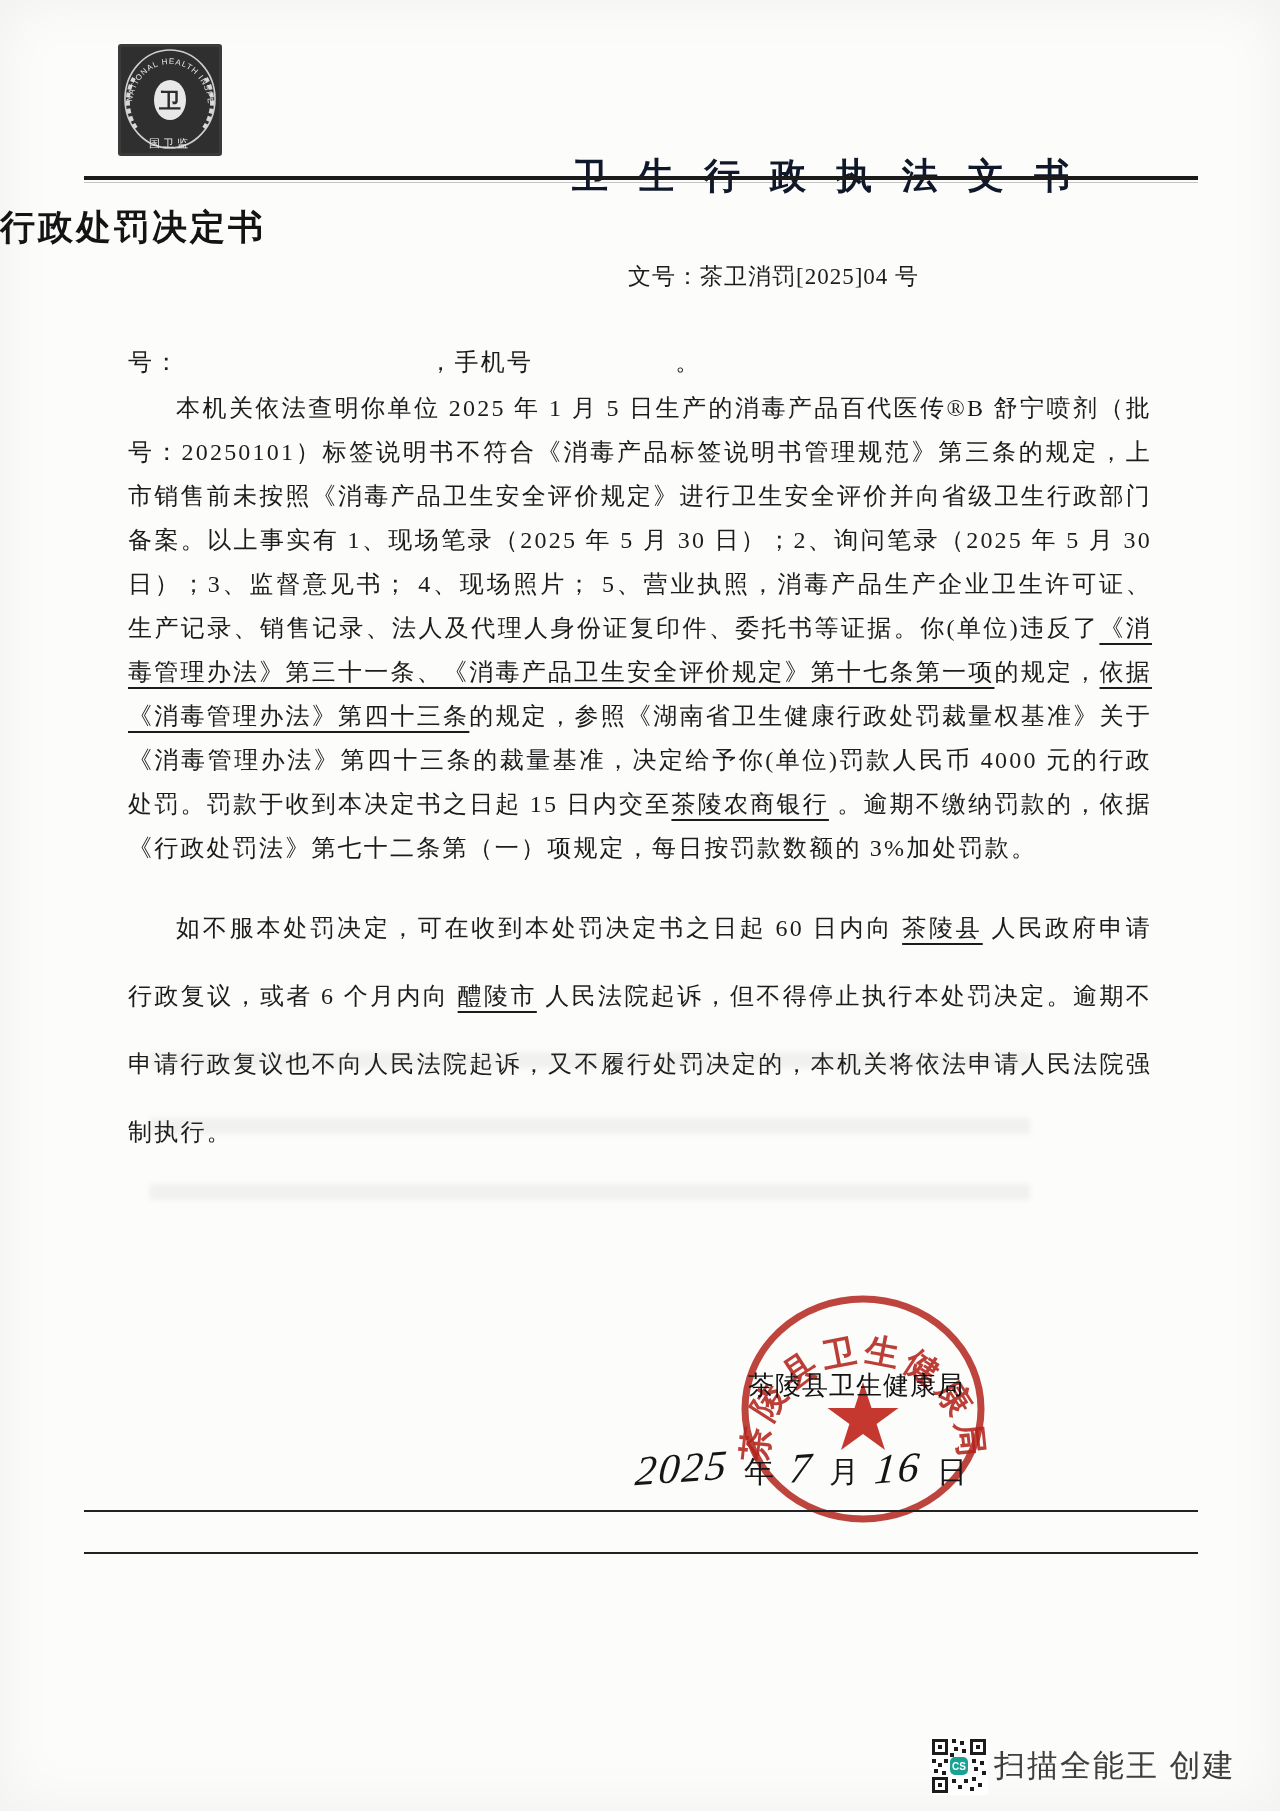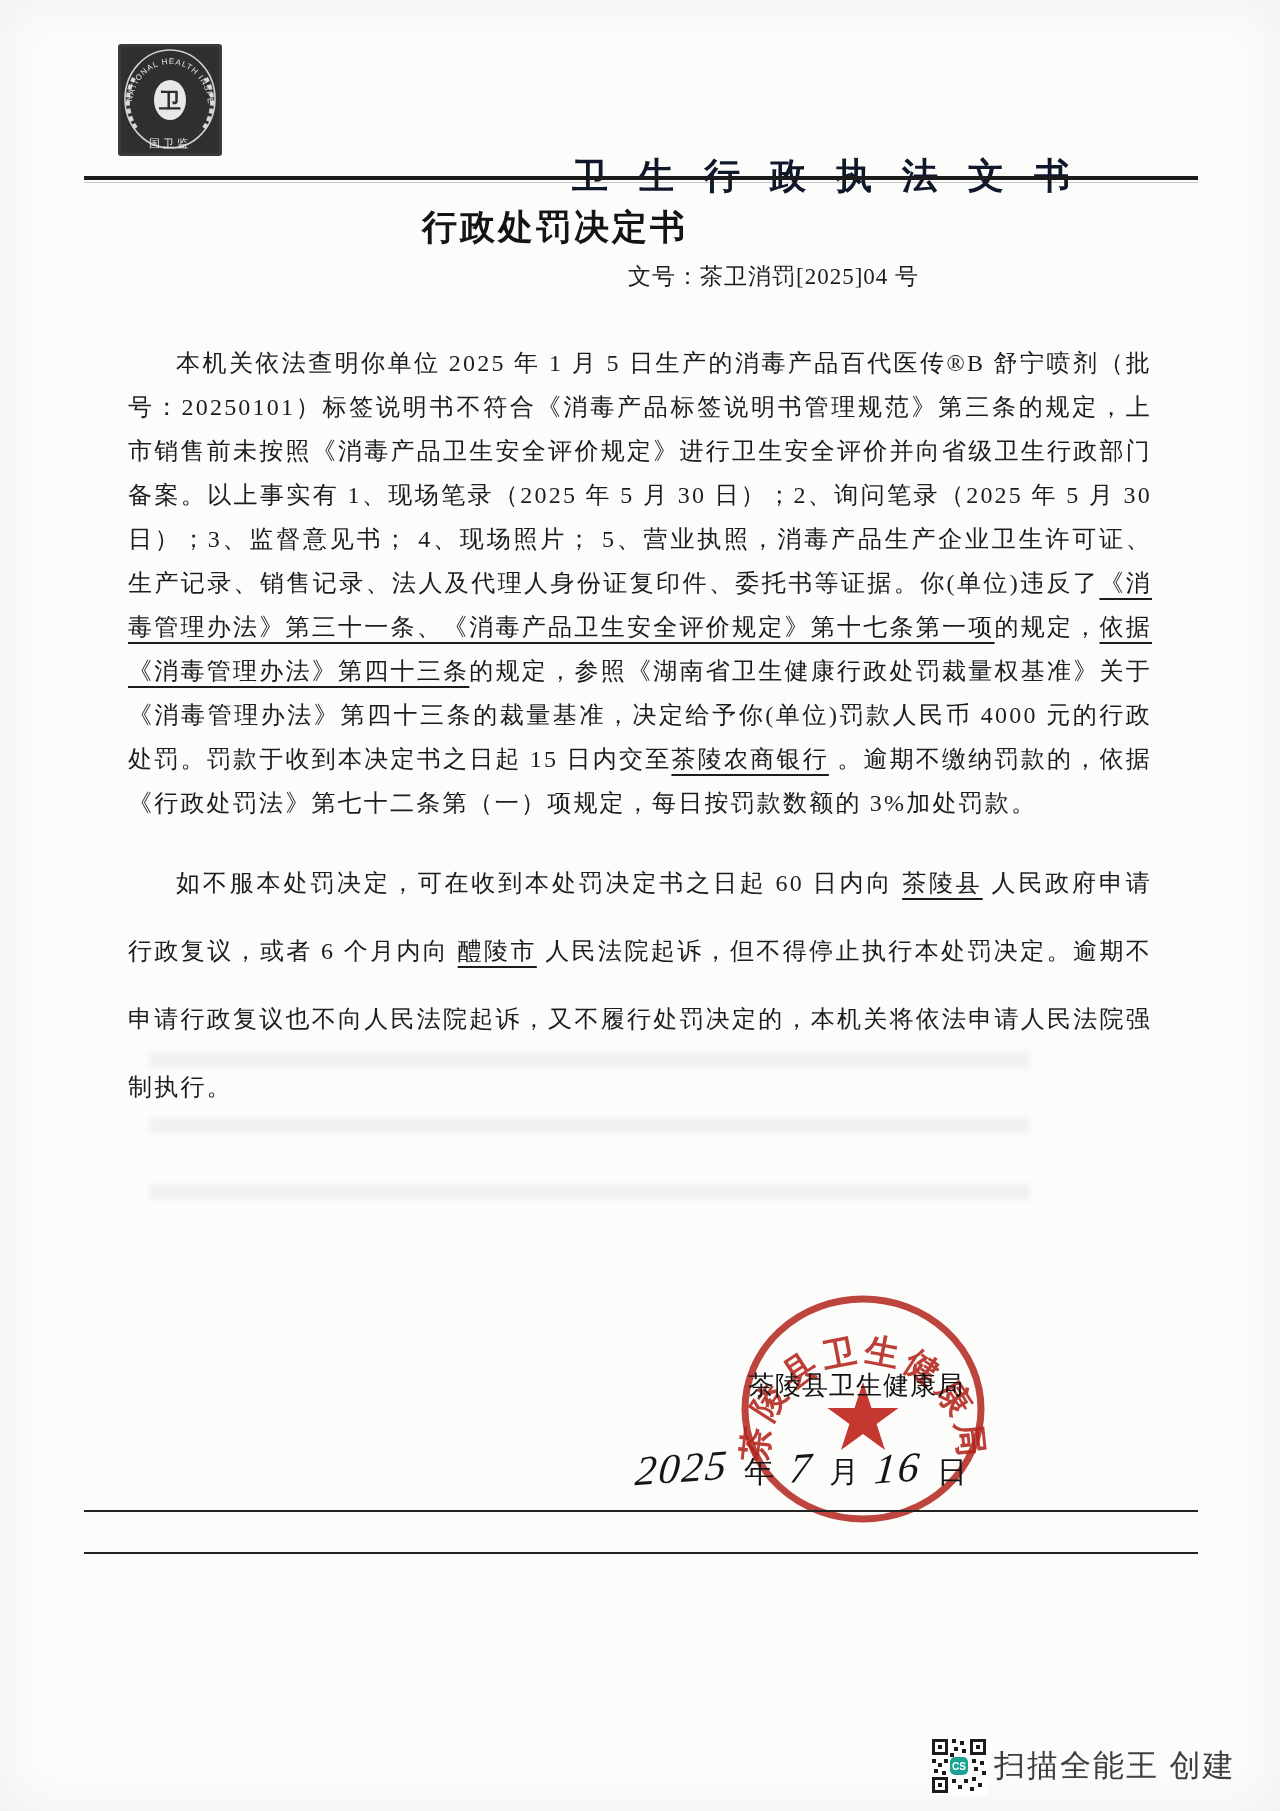--- a/index.html
+++ b/index.html
@@ -17,21 +17,21 @@
   .emblem{position:absolute;left:118px;top:44px;}
   .form-series{
     position:absolute;left:0;top:120px;width:1100px;
     text-align:right;font-size:36px;font-weight:600;
     letter-spacing:30px;color:#0f172a;margin-top:32px;
   }
   .header-rule{position:absolute;left:84px;top:176px;width:1114px;height:4px;background:#1b1b1b;}
   .header-rule:after{content:"";position:absolute;left:0;top:6px;width:100%;height:1px;background:rgba(30,30,30,0.25);}
   .doc-title{
     position:absolute;left:0;top:204px;width:1110px;
-    text-align:center;font-size:35px;font-weight:700;
+    font-size:35px;font-weight:700;
     font-family:"Liberation Sans","DejaVu Sans",sans-serif;
     letter-spacing:3px;color:#141414;
   }
   .doc-number{position:absolute;left:628px;top:261px;font-size:23px;letter-spacing:1px;}
   
   .body-text{
     position:absolute;left:128px;top:340px;width:1024px;
     font-size:24px;letter-spacing:2.2px;text-align:justify;
   }
   .p1{line-height:45px;}
@@ -98,20 +98,21 @@
     </svg>
   </div>
 
   <div class="form-series">卫生行政执法文书</div>
   <div class="header-rule"></div>
   <div class="doc-title">行政处罚决定书</div>
   <div class="doc-number">文号：茶卫消罚[2025]04 号</div>
 
   <div class="body-text">
     <div class="p1">
+      <div class="line"><span>号：</span><span class="blank blank-md"></span><span>，手机号</span><span class="blank blank-sm"></span><span>。</span></div>
     </div>
 
     <div class="p2"><span>本机关依法查明你单位 2025 年 1 月 5 日生产的消毒产品百代医传®B 舒宁喷剂（批号：20250101）标签说明书不符合《消毒产品标签说明书管理规范》第三条的规定，上市销售前未按照《消毒产品卫生安全评价规定》进行卫生安全评价并向省级卫生行政部门备案。以上事实有 1、现场笔录（2025 年 5 月 30 日）；2、询问笔录（2025 年 5 月 30 日）；3、监督意见书； 4、现场照片； 5、营业执照，消毒产品生产企业卫生许可证、生产记录、销售记录、法人及代理人身份证复印件、委托书等证据。你(单位)违反了</span><span class="u">《消毒管理办法》第三十一条、《消毒产品卫生安全评价规定》第十七条第一项</span><span>的规定，</span><span class="u">依据《消毒管理办法》第四十三条</span><span>的规定，参照《湖南省卫生健康行政处罚裁量权基准》关于《消毒管理办法》第四十三条的裁量基准，决定给予你(单位)罚款人民币 4000 元的行政处罚。罚款于收到本决定书之日起 15 日内交至</span><span class="u">茶陵农商银行</span><span> 。逾期不缴纳罚款的，依据《行政处罚法》第七十二条第（一）项规定，每日按罚款数额的 3%加处罚款。</span></div>
 
     <div class="p3"><span>如不服本处罚决定，可在收到本处罚决定书之日起 60 日内向 </span><span class="u">茶陵县</span><span> 人民政府申请行政复议，或者 6 个月内向 </span><span class="u">醴陵市</span><span> 人民法院起诉，但不得停止执行本处罚决定。逾期不申请行政复议也不向人民法院起诉，又不履行处罚决定的，本机关将依法申请人民法院强制执行。</span></div>
   </div>
 
   <div class="bleed"></div>
 
   <svg class="seal-svg" width="250" height="236" viewBox="0 0 250 236">

